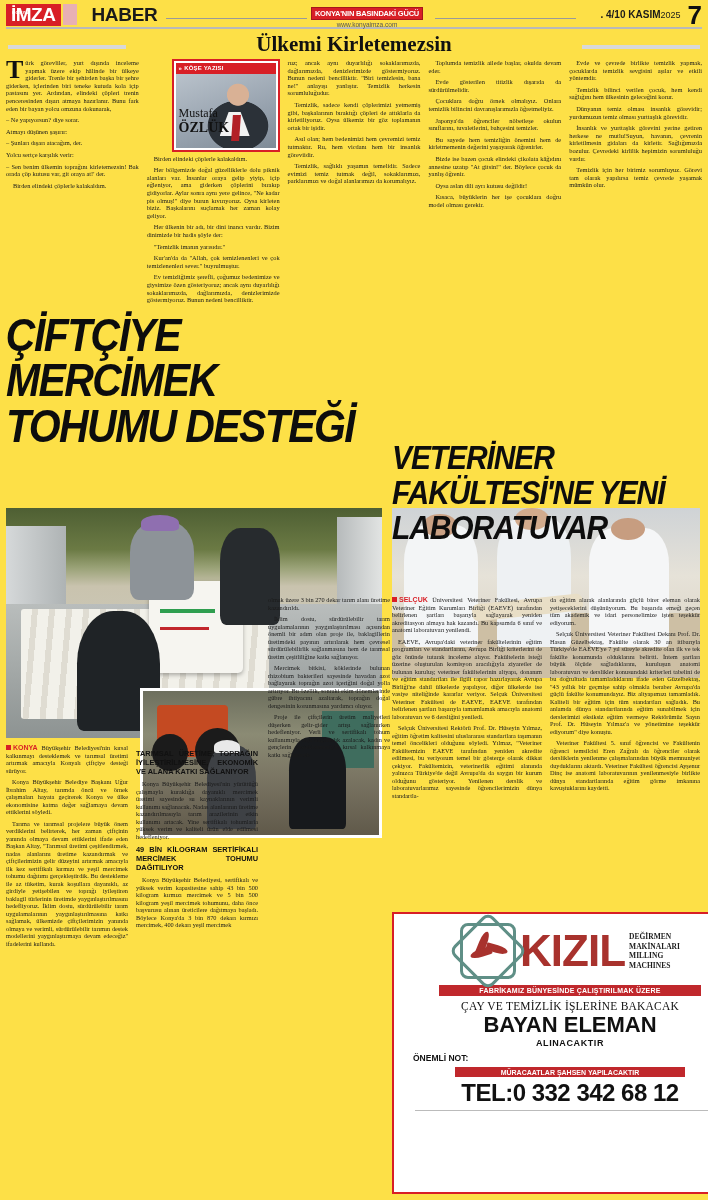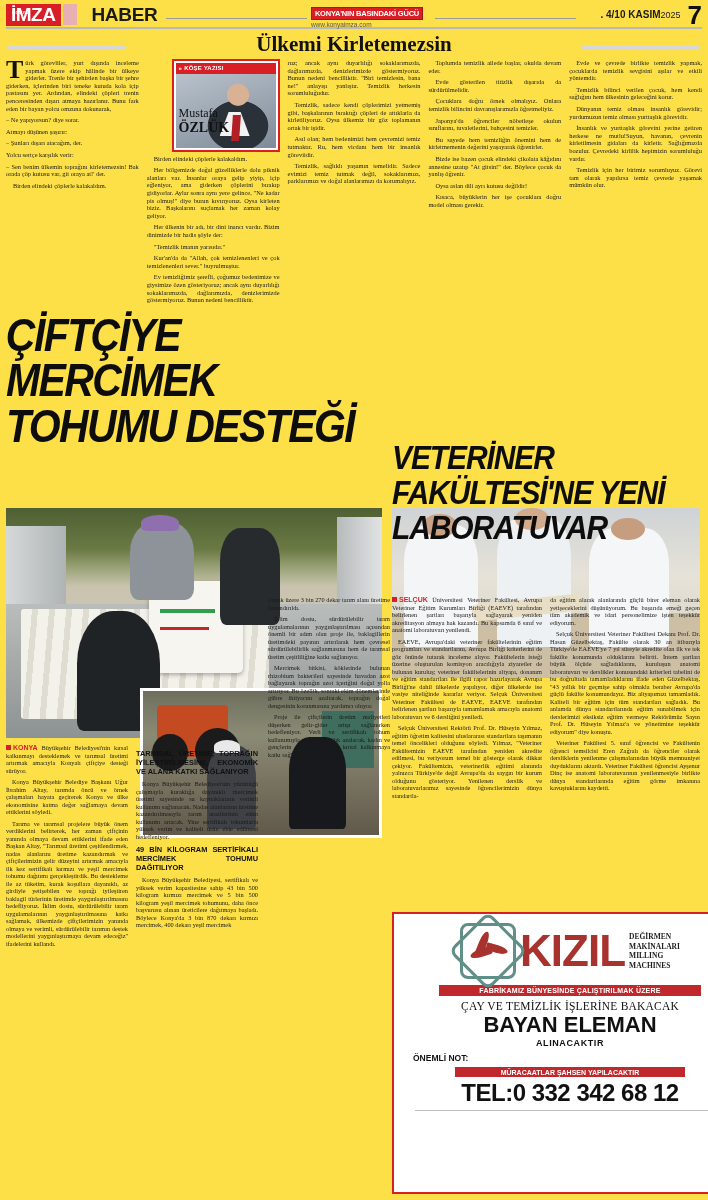--- a/index.html
+++ b/index.html
@@ -18,21 +18,21 @@
     font-weight:bold; font-size:19px; letter-spacing:-0.5px; padding:1px 6px 2px 5px;
     line-height:19px; position:relative;
   }
   .logo-imza .tiny { position:absolute; top:-1px; left:6px; font-size:4px; letter-spacing:0.5px; }
   .logo-bar { width:14px; height:21px; background:#e8b0b3; margin-left:2px; }
   .section-name {
     font-family:"Liberation Sans", sans-serif; font-weight:bold; font-size:19px;
     color:#1a1a1a; margin-left:14px; letter-spacing:-0.3px;
   }
   .mh-rule { flex:1; height:1px; background:#9a9a9a; margin:8px 0 0 8px; }
-  .mh-center { padding:0 4px; }
+  .mh-center { text-align:center; padding:0 4px; }
   .mh-center .kbox {
     background:#d81f26; color:#fff; font-family:"Liberation Sans", sans-serif;
     font-weight:bold; font-size:7.5px; padding:1px 3px; letter-spacing:-0.2px; display:inline-block;
     border:1px solid #a5161c;
   }
   .mh-center .url { font-family:"Liberation Sans", sans-serif; font-size:6.5px; color:#555; margin-top:1px; }
   .mh-date {
     font-family:"Liberation Sans", sans-serif; font-weight:bold; font-size:10px; color:#1a1a1a;
     white-space:nowrap; margin-left:24px;
   }

